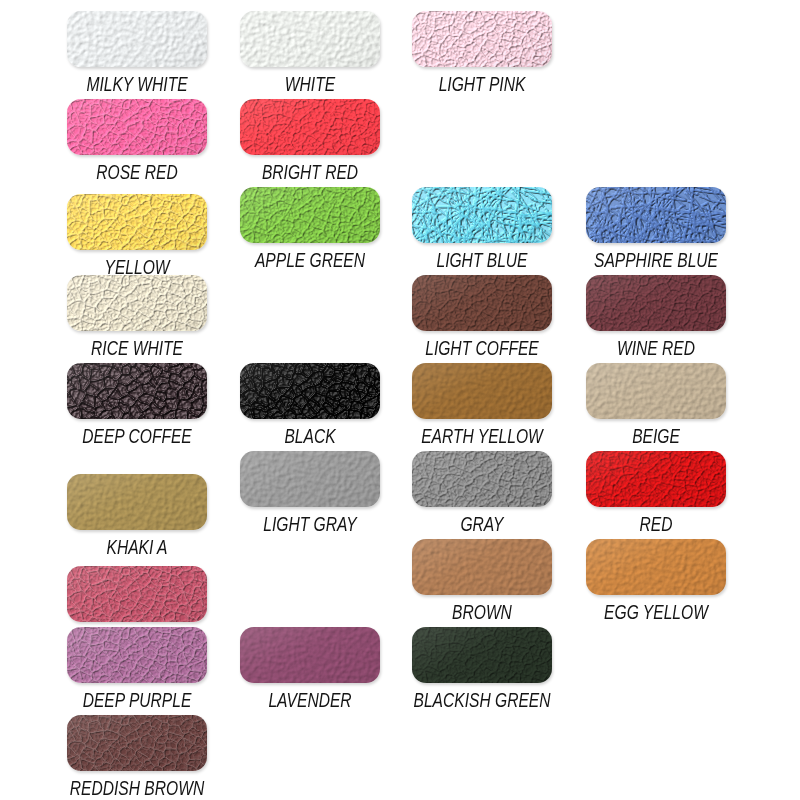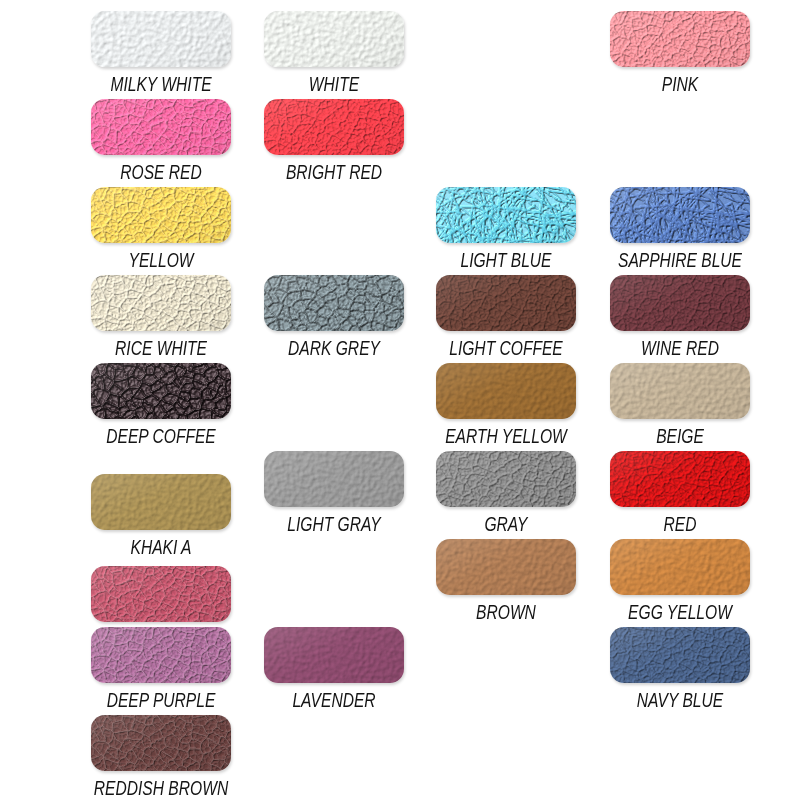--- a/index.html
+++ b/index.html
@@ -1,20 +1,20 @@
 <!DOCTYPE html>
 <html><head>
 <meta charset="utf-8">
 <title>Leather Colour Swatch Chart</title>
 <style>
   html,body{margin:0;padding:0;}
   body{width:800px;height:800px;background:#ffffff;
        font-family:"Liberation Sans","DejaVu Sans",sans-serif;overflow:hidden;}
   #board{position:relative;width:800px;height:800px;}
-  .cell{position:absolute;width:140px;height:84px;margin-left:24px;}
+  .cell{position:absolute;width:140px;height:84px;}
   .swatch{position:absolute;left:0;top:0;width:140px;height:56px;border-radius:14px;overflow:hidden;
           box-shadow:1px 2px 3px rgba(0,0,0,.18);}
   .tex{position:absolute;left:0;top:0;width:140px;height:56px;display:block;}
   .sheen{position:absolute;left:0;top:0;width:140px;height:56px;
      background:linear-gradient(152deg,rgba(255,255,255,.13) 0%,rgba(255,255,255,.02) 44%,rgba(0,0,0,.015) 78%,rgba(0,0,0,.06) 100%);}
   .label{position:absolute;left:-40px;width:220px;text-align:center;font-style:italic;font-weight:400;
          font-size:20px;line-height:20px;color:#141414;white-space:nowrap;transform:scaleX(0.78);}
   .defs{position:absolute;left:-9999px;top:-9999px;width:0;height:0;overflow:hidden;}
 </style>
 </head>
@@ -524,31 +524,31 @@
       <svg class="tex" width="140" height="56" viewBox="0 0 140 56">
         <g filter="url(#lf1)">
             <use href="#f1" stroke="#000000" stroke-width="0.7" fill="none"></use>
             <use href="#g2" stroke="#000000" stroke-width="0.35" fill="none"></use>
           </g>
       </svg>
       <div class="sheen"></div>
     </div>
     <div class="label" style="top:63px">WHITE</div>
   </div>
-  <div class="cell" style="left:586px;top:11px">
-    <div class="swatch">
-      <svg class="tex" width="140" height="56" viewBox="0 0 140 56">
-        <g filter="url(#lf3)">
+  <div class="cell" style="left:412px;top:11px">
+    <div class="swatch">
+      <svg class="tex" width="140" height="56" viewBox="0 0 140 56">
+        <g filter="url(#lf2)">
             <use href="#g1" stroke="#000000" stroke-width="0.8" fill="none"></use>
             <use href="#g2" stroke="#000000" stroke-width="0.4" fill="none"></use>
           </g>
       </svg>
       <div class="sheen"></div>
     </div>
-    <div class="label" style="top:63px">PINK</div>
+    <div class="label" style="top:63px">LIGHT PINK</div>
   </div>
   <div class="cell" style="left:67px;top:99px">
     <div class="swatch">
       <svg class="tex" width="140" height="56" viewBox="0 0 140 56">
         <g filter="url(#lf4)">
             <use href="#g1" stroke="#000000" stroke-width="0.85" fill="none"></use>
             <use href="#g2" stroke="#000000" stroke-width="0.4" fill="none"></use>
           </g>
       </svg>
       <div class="sheen"></div>
@@ -560,32 +560,44 @@
       <svg class="tex" width="140" height="56" viewBox="0 0 140 56">
         <g filter="url(#lf5)">
             <use href="#g1" stroke="#000000" stroke-width="0.8" fill="none"></use>
             <use href="#g2" stroke="#000000" stroke-width="0.4" fill="none"></use>
           </g>
       </svg>
       <div class="sheen"></div>
     </div>
     <div class="label" style="top:63px">BRIGHT RED</div>
   </div>
-  <div class="cell" style="left:67px;top:187px">
+  <div class="cell" style="left:67px;top:194px">
     <div class="swatch">
       <svg class="tex" width="140" height="56" viewBox="0 0 140 56">
         <g filter="url(#lf8)">
             <use href="#g1" stroke="#000000" stroke-width="0.85" fill="none"></use>
             <use href="#g2" stroke="#000000" stroke-width="0.4" fill="none"></use>
           </g>
       </svg>
       <div class="sheen"></div>
     </div>
     <div class="label" style="top:63px">YELLOW</div>
   </div>
+  <div class="cell" style="left:240px;top:187px">
+    <div class="swatch">
+      <svg class="tex" width="140" height="56" viewBox="0 0 140 56">
+        <g filter="url(#lf9)">
+            <use href="#g1" stroke="#000000" stroke-width="0.8" fill="none"></use>
+            <use href="#g2" stroke="#000000" stroke-width="0.4" fill="none"></use>
+          </g>
+      </svg>
+      <div class="sheen"></div>
+    </div>
+    <div class="label" style="top:63px">APPLE GREEN</div>
+  </div>
   <div class="cell" style="left:412px;top:187px">
     <div class="swatch">
       <svg class="tex" width="140" height="56" viewBox="0 0 140 56">
         <g filter="url(#lf10)">
             <use href="#n1" stroke="#000000" stroke-width="1.0" fill="none"></use>
           </g>
       </svg>
       <div class="sheen"></div>
     </div>
     <div class="label" style="top:63px">LIGHT BLUE</div>
@@ -606,32 +618,20 @@
       <svg class="tex" width="140" height="56" viewBox="0 0 140 56">
         <g filter="url(#lf12)">
             <use href="#g1" stroke="#000000" stroke-width="0.85" fill="none"></use>
             <use href="#g2" stroke="#000000" stroke-width="0.4" fill="none"></use>
           </g>
       </svg>
       <div class="sheen"></div>
     </div>
     <div class="label" style="top:63px">RICE WHITE</div>
   </div>
-  <div class="cell" style="left:240px;top:275px">
-    <div class="swatch">
-      <svg class="tex" width="140" height="56" viewBox="0 0 140 56">
-        <g filter="url(#lf13)">
-            <use href="#g1" stroke="#000000" stroke-width="1.0" fill="none"></use>
-            <use href="#g2" stroke="#000000" stroke-width="0.4" fill="none"></use>
-          </g>
-      </svg>
-      <div class="sheen"></div>
-    </div>
-    <div class="label" style="top:63px">DARK GREY</div>
-  </div>
   <div class="cell" style="left:412px;top:275px">
     <div class="swatch">
       <svg class="tex" width="140" height="56" viewBox="0 0 140 56">
         <g filter="url(#lf14)">
             <use href="#g1" stroke="#000000" stroke-width="0.8" fill="none"></use>
             <use href="#g2" stroke="#000000" stroke-width="0.4" fill="none"></use>
           </g>
       </svg>
       <div class="sheen"></div>
     </div>
@@ -654,20 +654,32 @@
       <svg class="tex" width="140" height="56" viewBox="0 0 140 56">
         <g filter="url(#lf16)">
             <use href="#g1" stroke="#000000" stroke-width="1.1" fill="none"></use>
             <use href="#g2" stroke="#000000" stroke-width="0.35" fill="none"></use>
           </g>
       </svg>
       <div class="sheen"></div>
     </div>
     <div class="label" style="top:63px">DEEP COFFEE</div>
   </div>
+  <div class="cell" style="left:240px;top:363px">
+    <div class="swatch">
+      <svg class="tex" width="140" height="56" viewBox="0 0 140 56">
+        <g filter="url(#lf17)">
+            <use href="#g1" stroke="#000000" stroke-width="1.1" fill="none"></use>
+            <use href="#g2" stroke="#000000" stroke-width="0.35" fill="none"></use>
+          </g>
+      </svg>
+      <div class="sheen"></div>
+    </div>
+    <div class="label" style="top:63px">BLACK</div>
+  </div>
   <div class="cell" style="left:586px;top:363px">
     <div class="swatch">
       <svg class="tex" width="140" height="56" viewBox="0 0 140 56">
         <g filter="url(#lf19)">
             <use href="#f1" stroke="#000000" stroke-width="0.7" fill="none"></use>
             <use href="#g2" stroke="#000000" stroke-width="0.35" fill="none"></use>
           </g>
       </svg>
       <div class="sheen"></div>
     </div>
@@ -786,31 +798,31 @@
       <svg class="tex" width="140" height="56" viewBox="0 0 140 56">
         <g filter="url(#lf29)">
             <use href="#f1" stroke="#000000" stroke-width="0.7" fill="none"></use>
             <use href="#g2" stroke="#000000" stroke-width="0.35" fill="none"></use>
           </g>
       </svg>
       <div class="sheen"></div>
     </div>
     <div class="label" style="top:63px">LAVENDER</div>
   </div>
-  <div class="cell" style="left:586px;top:627px">
-    <div class="swatch">
-      <svg class="tex" width="140" height="56" viewBox="0 0 140 56">
-        <g filter="url(#lf31)">
+  <div class="cell" style="left:412px;top:627px">
+    <div class="swatch">
+      <svg class="tex" width="140" height="56" viewBox="0 0 140 56">
+        <g filter="url(#lf30)">
             <use href="#g1" stroke="#000000" stroke-width="0.8" fill="none"></use>
             <use href="#g2" stroke="#000000" stroke-width="0.4" fill="none"></use>
           </g>
       </svg>
       <div class="sheen"></div>
     </div>
-    <div class="label" style="top:63px">NAVY BLUE</div>
+    <div class="label" style="top:63px">BLACKISH GREEN</div>
   </div>
   <div class="cell" style="left:67px;top:715px">
     <div class="swatch">
       <svg class="tex" width="140" height="56" viewBox="0 0 140 56">
         <g filter="url(#lf32)">
             <use href="#g1" stroke="#000000" stroke-width="0.85" fill="none"></use>
             <use href="#g2" stroke="#000000" stroke-width="0.4" fill="none"></use>
           </g>
       </svg>
       <div class="sheen"></div>

